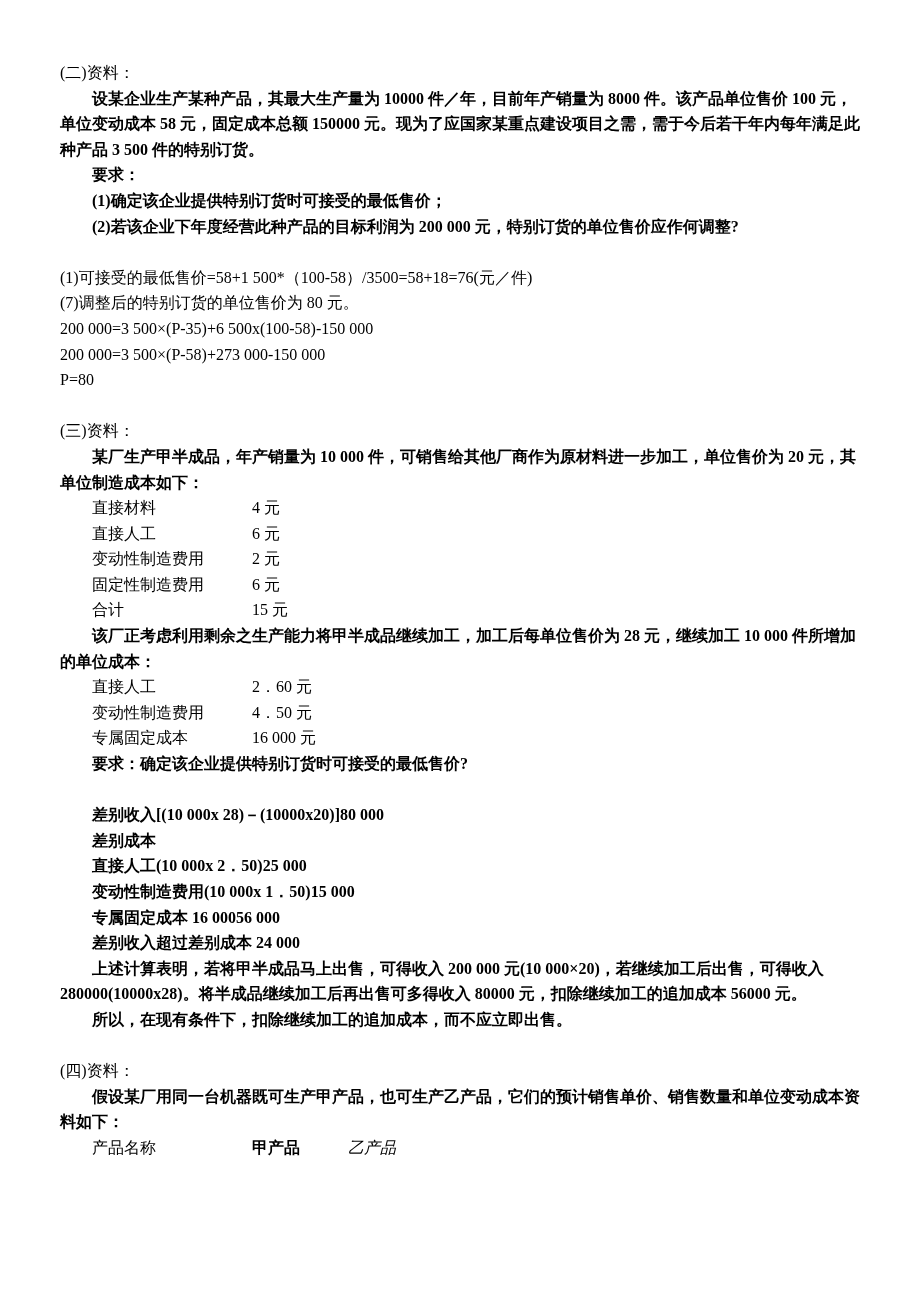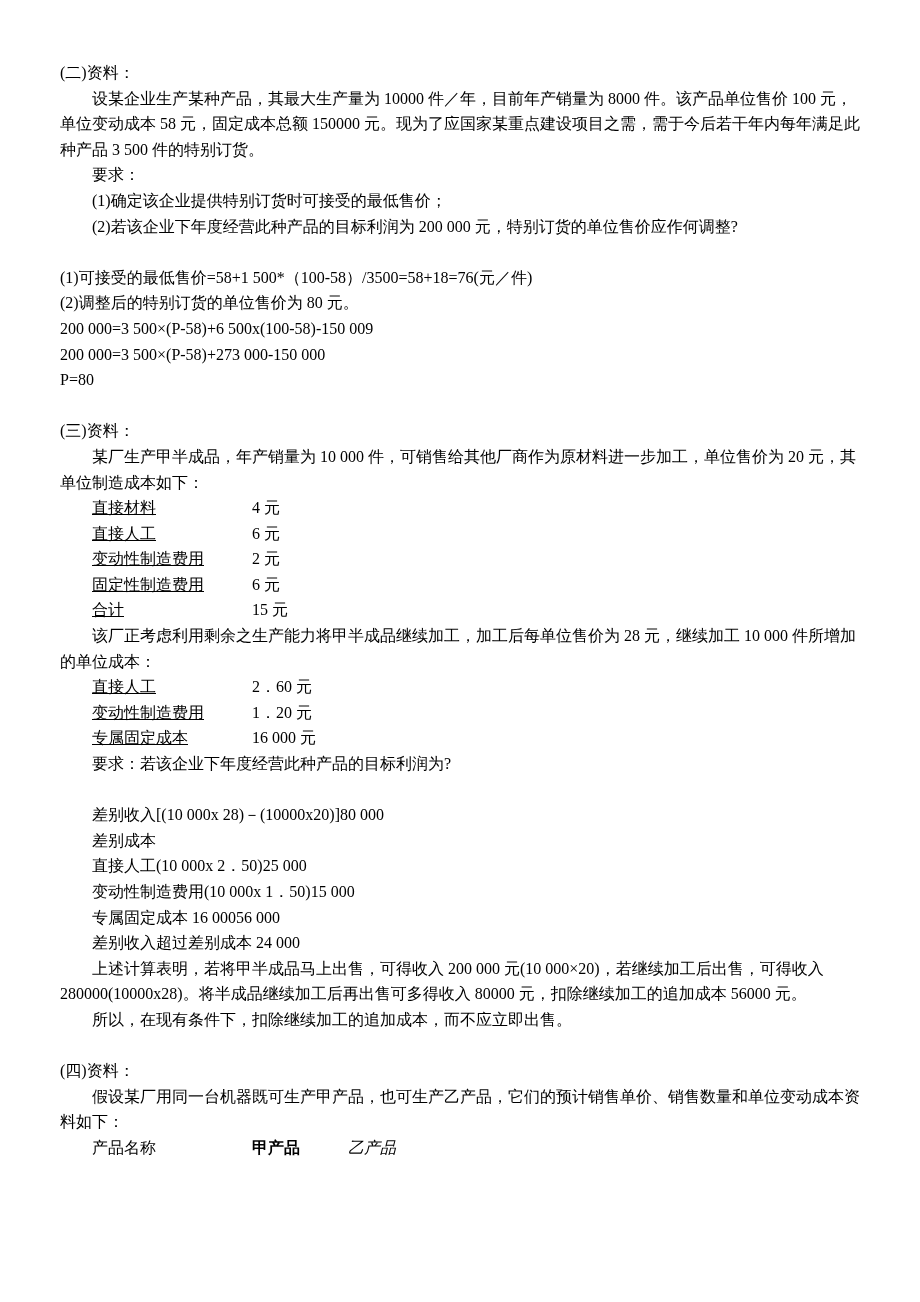--- a/index.html
+++ b/index.html
@@ -11,28 +11,28 @@
     margin: 0;
     padding: 60px 60px;
     width: 920px;
     box-sizing: border-box;
   }
   .para {
     margin: 0;
   }
   .indent1 {
     text-indent: 2em;
+    font-weight: bold;
   }
   .cost-row {
     display: flex;
   }
   .cost-label {
     margin-left: 2em;
     width: 10em;
-    text-decoration: underline;
   }
   .cost-val {
     text-align: left;
     width: 4em;
   }
   .prod-row {
     display: flex;
   }
   .prod-a { margin-left: 2em; width: 10em; }
   .prod-b { width: 6em; font-weight: bold; }
@@ -44,22 +44,22 @@
 
 <p class="para">(二)资料：</p>
 <p class="para indent1">设某企业生产某种产品，其最大生产量为 10000 件／年，目前年产销量为 8000 件。该产品单位售价 100 元，单位变动成本 58 元，固定成本总额 150000 元。现为了应国家某重点建设项目之需，需于今后若干年内每年满足此种产品 3 500 件的特别订货。</p>
 <p class="para indent1">要求：</p>
 <p class="para indent1">(1)确定该企业提供特别订货时可接受的最低售价；</p>
 <p class="para indent1">(2)若该企业下年度经营此种产品的目标利润为 200 000 元，特别订货的单位售价应作何调整?</p>
 
 <div class="gap"></div>
 
 <p class="para">(1)可接受的最低售价=58+1 500*（100-58）/3500=58+18=76(元／件)</p>
-<p class="para">(2)调整后的特别订货的单位售价为 80 元。</p>
-<p class="para">200 000=3 500×(P-58)+6 500x(100-58)-150 009</p>
+<p class="para">(7)调整后的特别订货的单位售价为 80 元。</p>
+<p class="para">200 000=3 500×(P-35)+6 500x(100-58)-150 000</p>
 <p class="para">200 000=3 500×(P-58)+273 000-150 000</p>
 <p class="para">P=80</p>
 
 <div class="gap"></div>
 
 <p class="para">(三)资料：</p>
 <p class="para indent1">某厂生产甲半成品，年产销量为 10 000 件，可销售给其他厂商作为原材料进一步加工，单位售价为 20 元，其单位制造成本如下：</p>
 
 <div class="cost-row">
   <span class="cost-label">直接材料</span>
@@ -83,28 +83,28 @@
 </div>
 
 <p class="para indent1">该厂正考虑利用剩余之生产能力将甲半成品继续加工，加工后每单位售价为 28 元，继续加工 10 000 件所增加的单位成本：</p>
 
 <div class="cost-row">
   <span class="cost-label">直接人工</span>
   <span class="cost-val">2．60 元</span>
 </div>
 <div class="cost-row">
   <span class="cost-label">变动性制造费用</span>
-  <span class="cost-val">1．20 元</span>
+  <span class="cost-val">4．50 元</span>
 </div>
 <div class="cost-row">
   <span class="cost-label">专属固定成本</span>
   <span class="cost-val">16 000 元</span>
 </div>
 
-<p class="para indent1">要求：若该企业下年度经营此种产品的目标利润为?</p>
+<p class="para indent1">要求：确定该企业提供特别订货时可接受的最低售价?</p>
 
 <div class="gap"></div>
 
 <p class="para indent1">差别收入[(10 000x 28)－(10000x20)]80 000</p>
 <p class="para indent1">差别成本</p>
 <p class="para indent1">直接人工(10 000x 2．50)25 000</p>
 <p class="para indent1">变动性制造费用(10 000x 1．50)15 000</p>
 <p class="para indent1">专属固定成本 16 00056 000</p>
 <p class="para indent1">差别收入超过差别成本 24 000</p>
 <p class="para indent1">上述计算表明，若将甲半成品马上出售，可得收入 200 000 元(10 000×20)，若继续加工后出售，可得收入280000(10000x28)。将半成品继续加工后再出售可多得收入 80000 元，扣除继续加工的追加成本 56000 元。</p>

